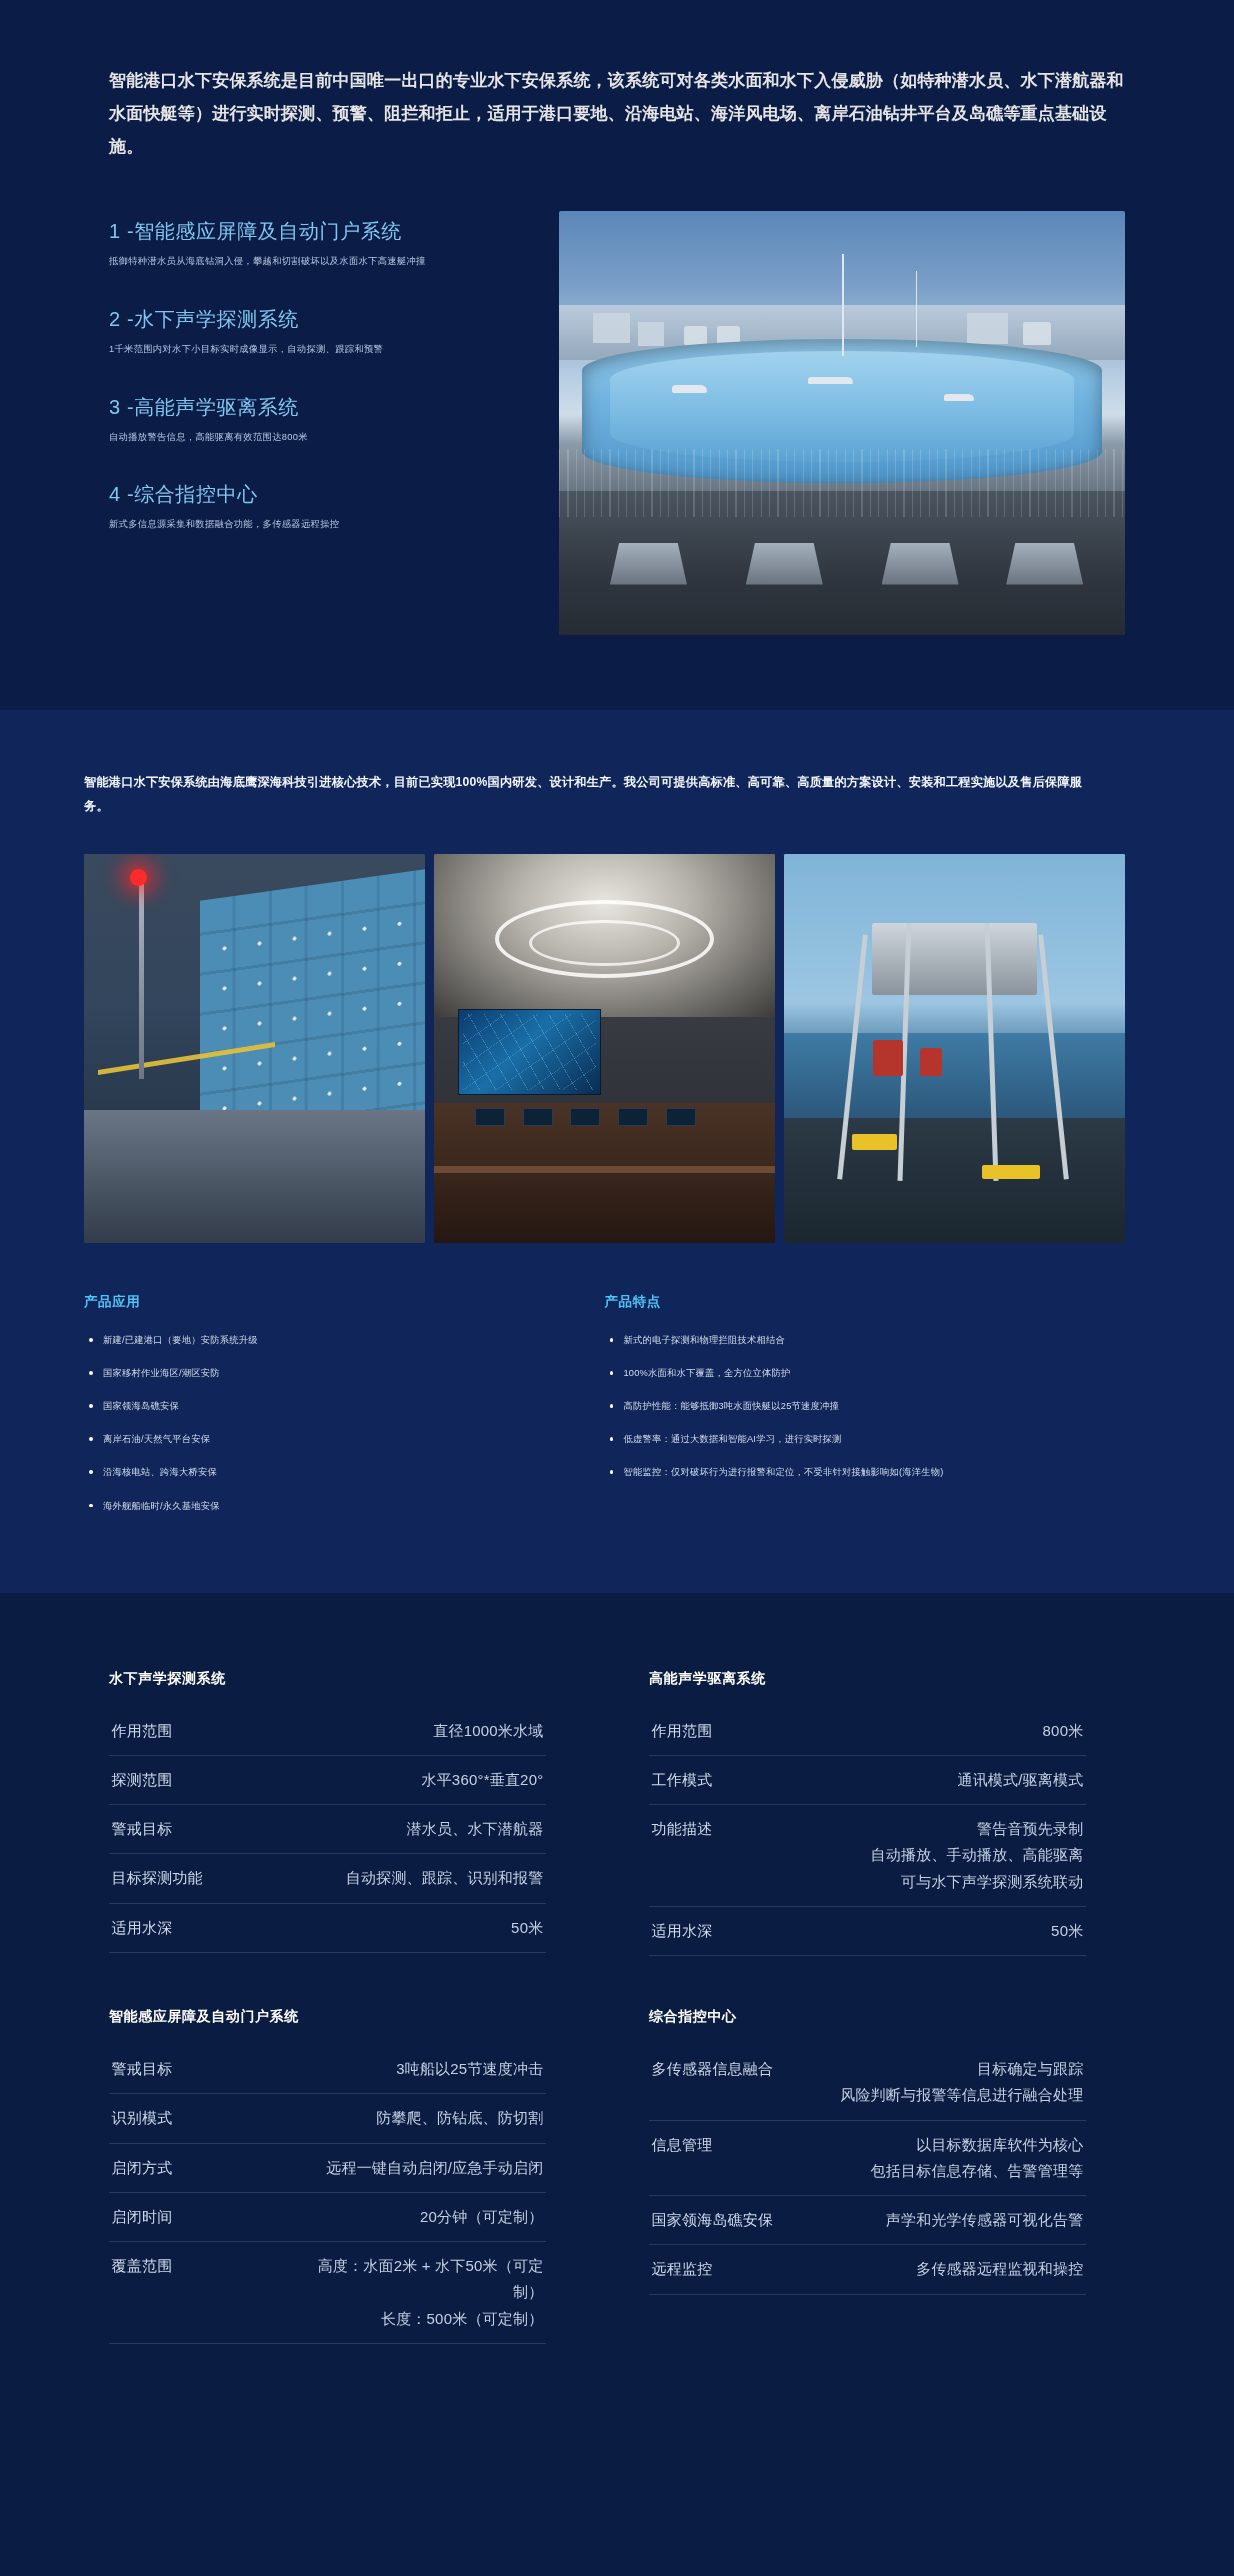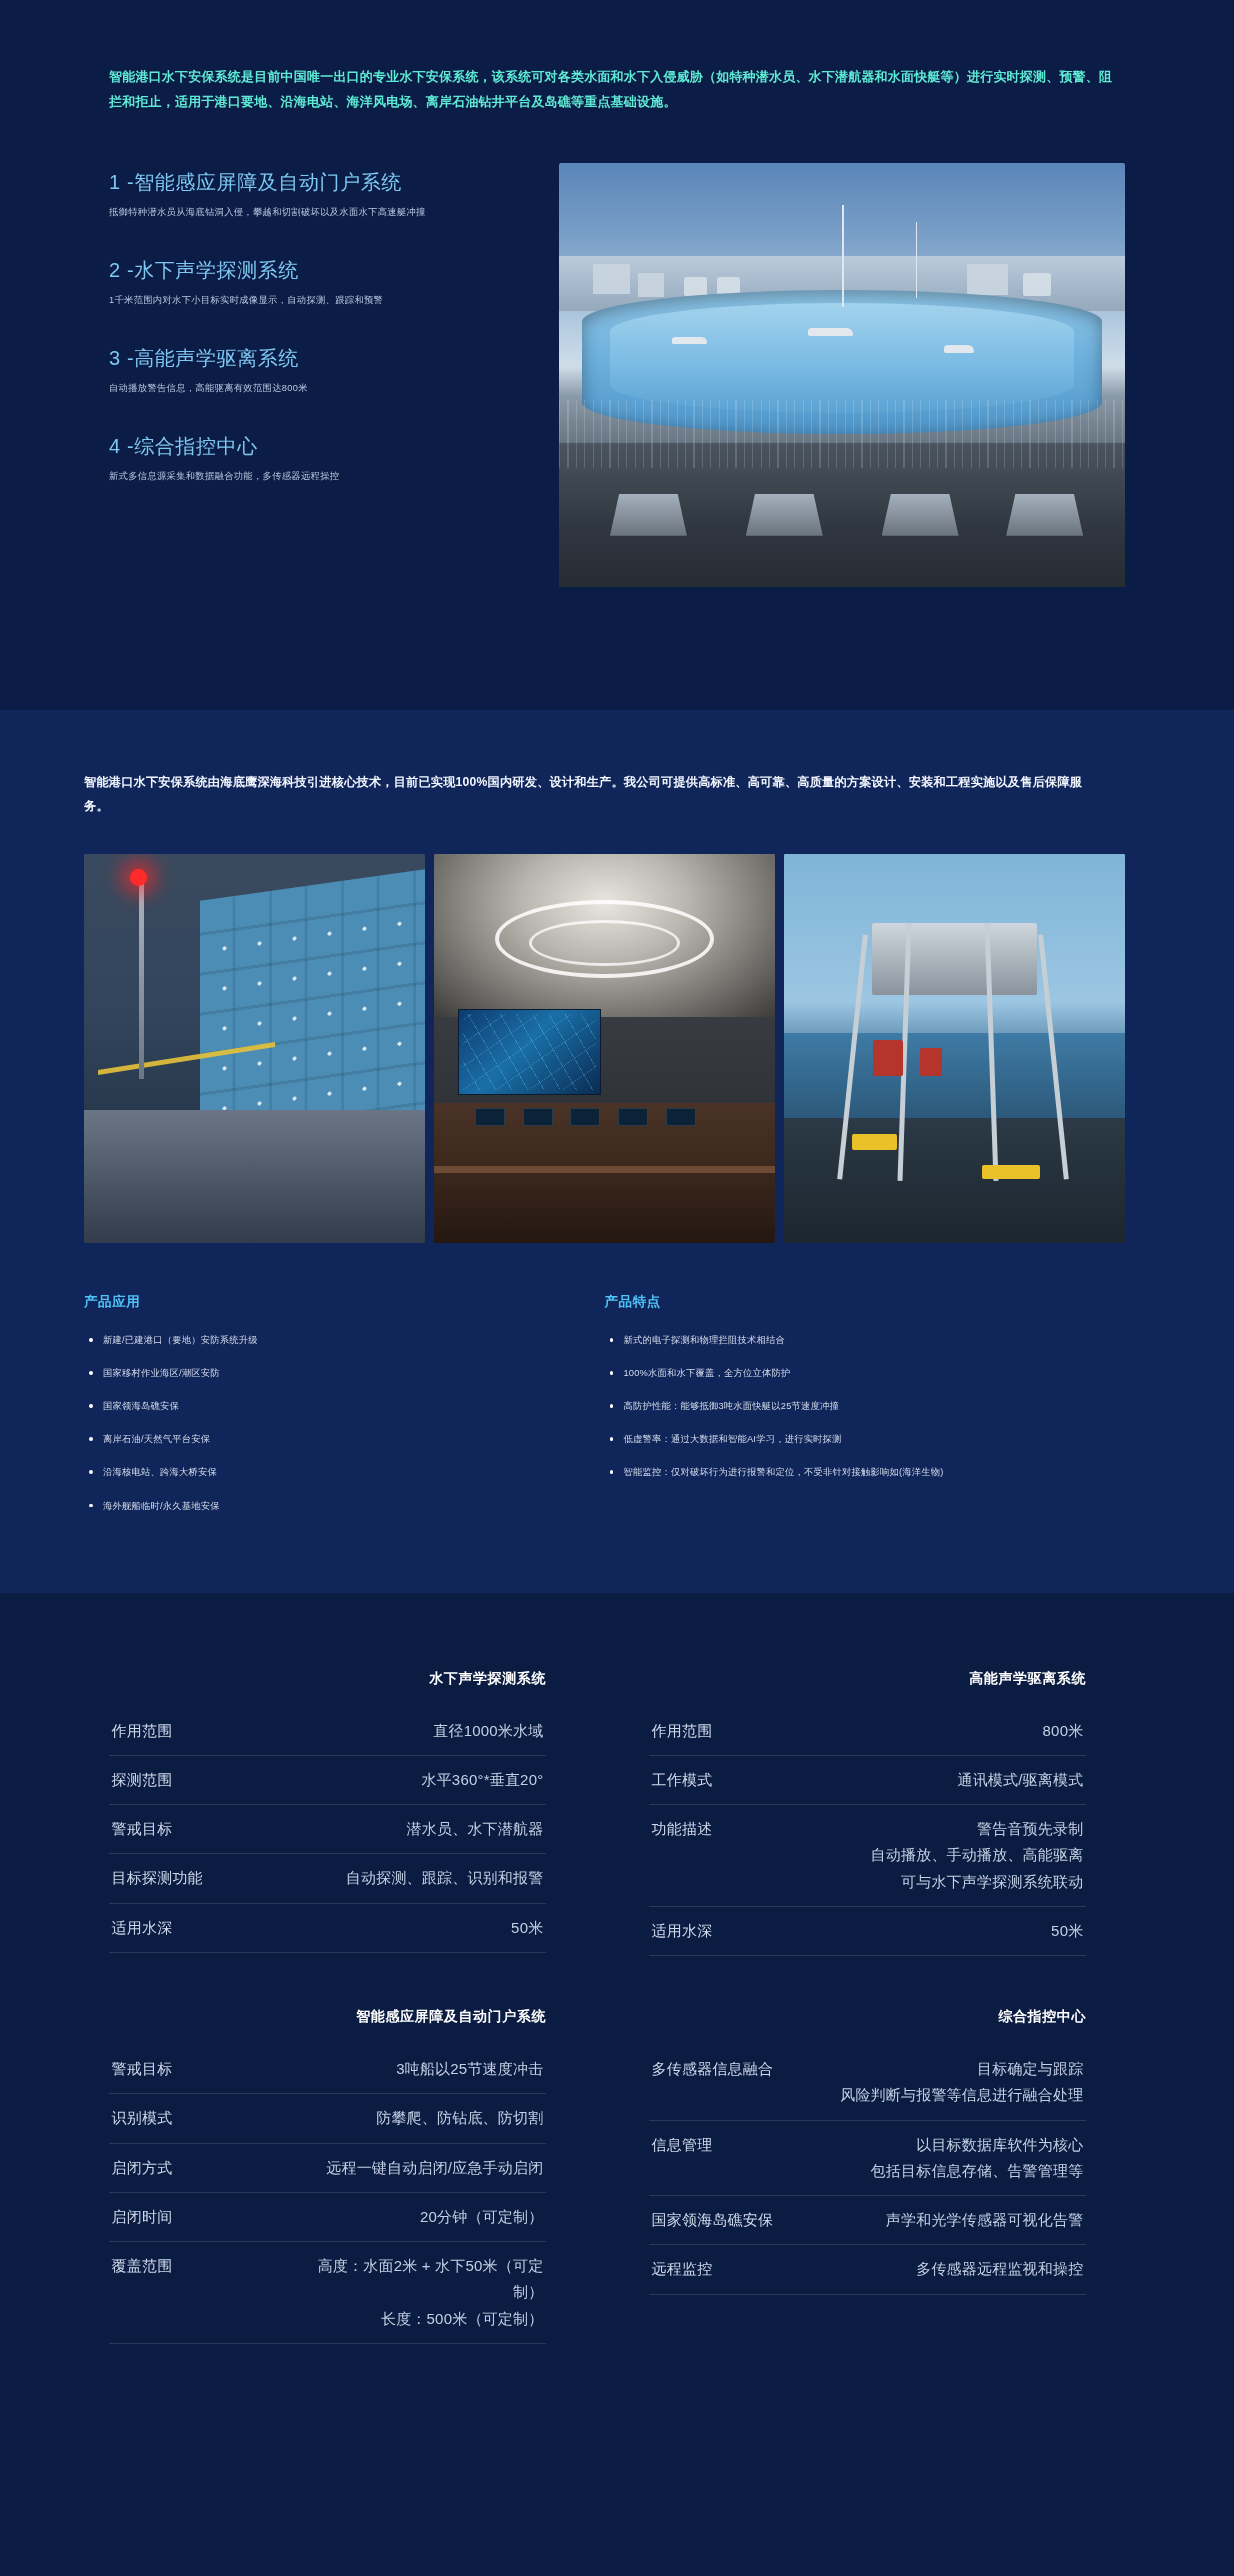--- a/index.html
+++ b/index.html
@@ -11,25 +11,25 @@
   }
   body { width: 1234px; min-height: 2576px; overflow-x: hidden; }
 
   
   .sec1 {
     background: #0b1d46;
     padding: 64px 109px 58px 109px;
     min-height: 710px;
   }
   .intro-para {
-    font-size: 13px;
+    font-size: 17px;
     line-height: 1.95;
     letter-spacing: 0.2px;
     font-weight: bold;
-    color: #5eead4;
+    color: #e5e5e5;
     max-width: 1016px;
     margin-bottom: 48px;
   }
   .sec1-body { display: flex; gap: 39px; align-items: flex-start; }
   .feature-list { width: 489px; padding-top: 6.4px; }
   .feature-item { margin-bottom: 37px; }
   .feature-item:last-child { margin-bottom: 0; }
   .feature-title {
     font-size: 20px;
     color: #7ec8f2;
@@ -263,21 +263,20 @@
     column-gap: 103px;
     row-gap: 13px;
   }
   .spec-card { width: 437px; margin-bottom: 39px; }
   .spec-card h4 {
     font-size: 14px;
     font-weight: bold;
     color: #ffffff;
     letter-spacing: 0.6px;
     margin-bottom: 19px;
-    text-align: right;
   }
   .spec-table { width: 100%; border-collapse: collapse; }
   .spec-table tr { border-bottom: 0.6px solid rgba(255,255,255,.13); }
   .spec-table td {
     padding: 11px 2.6px;
     font-size: 15px;
     color: #c7d3e6;
     vertical-align: top;
     letter-spacing: 0.2px;
     line-height: 1.75;

